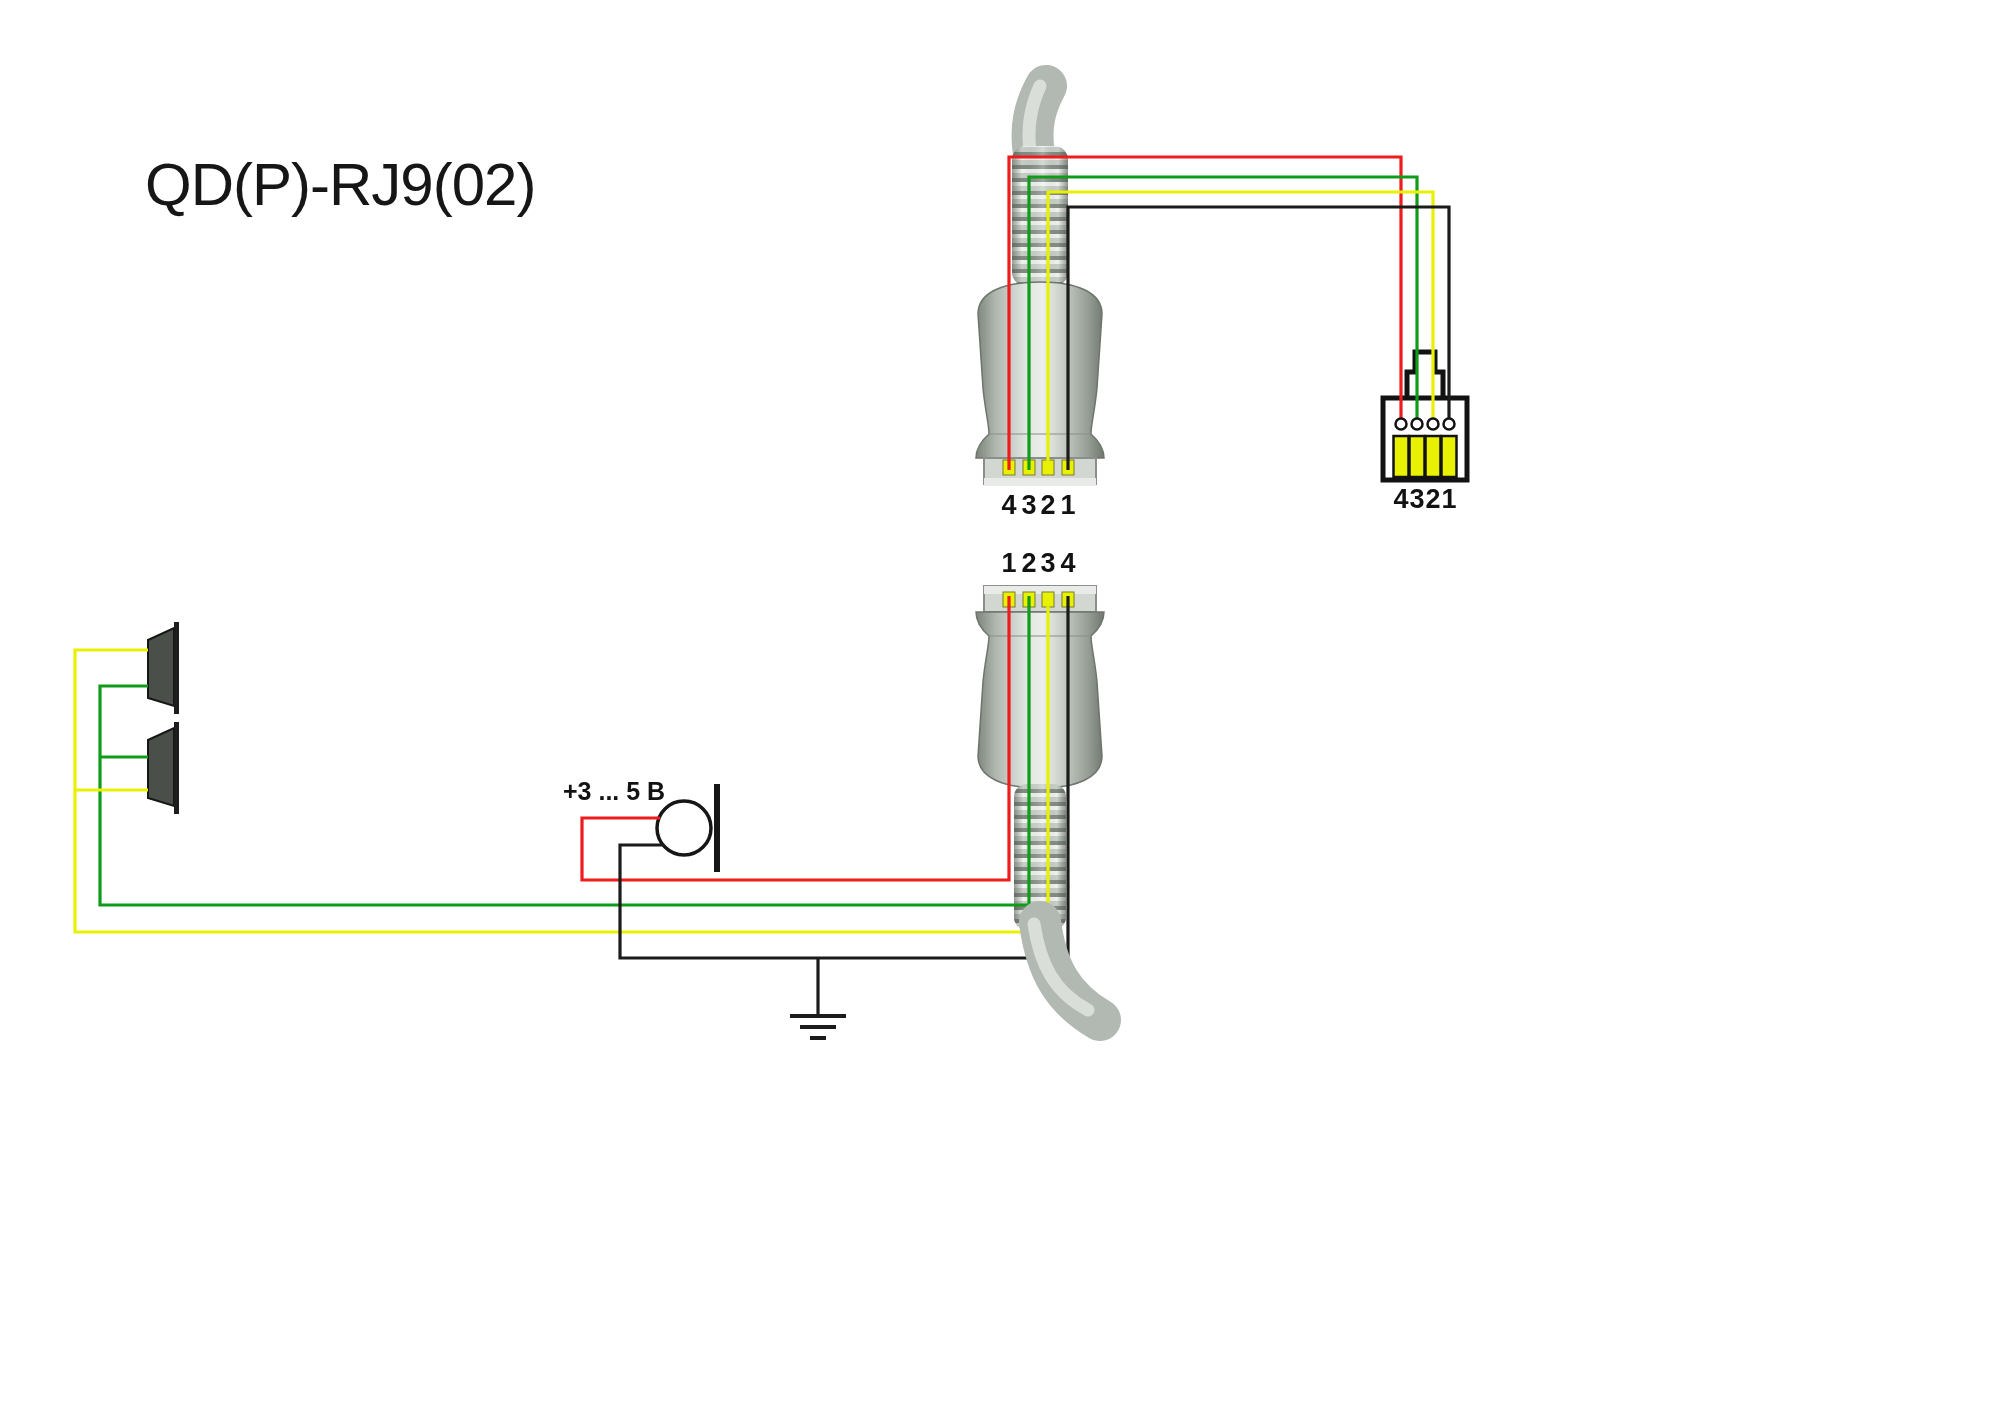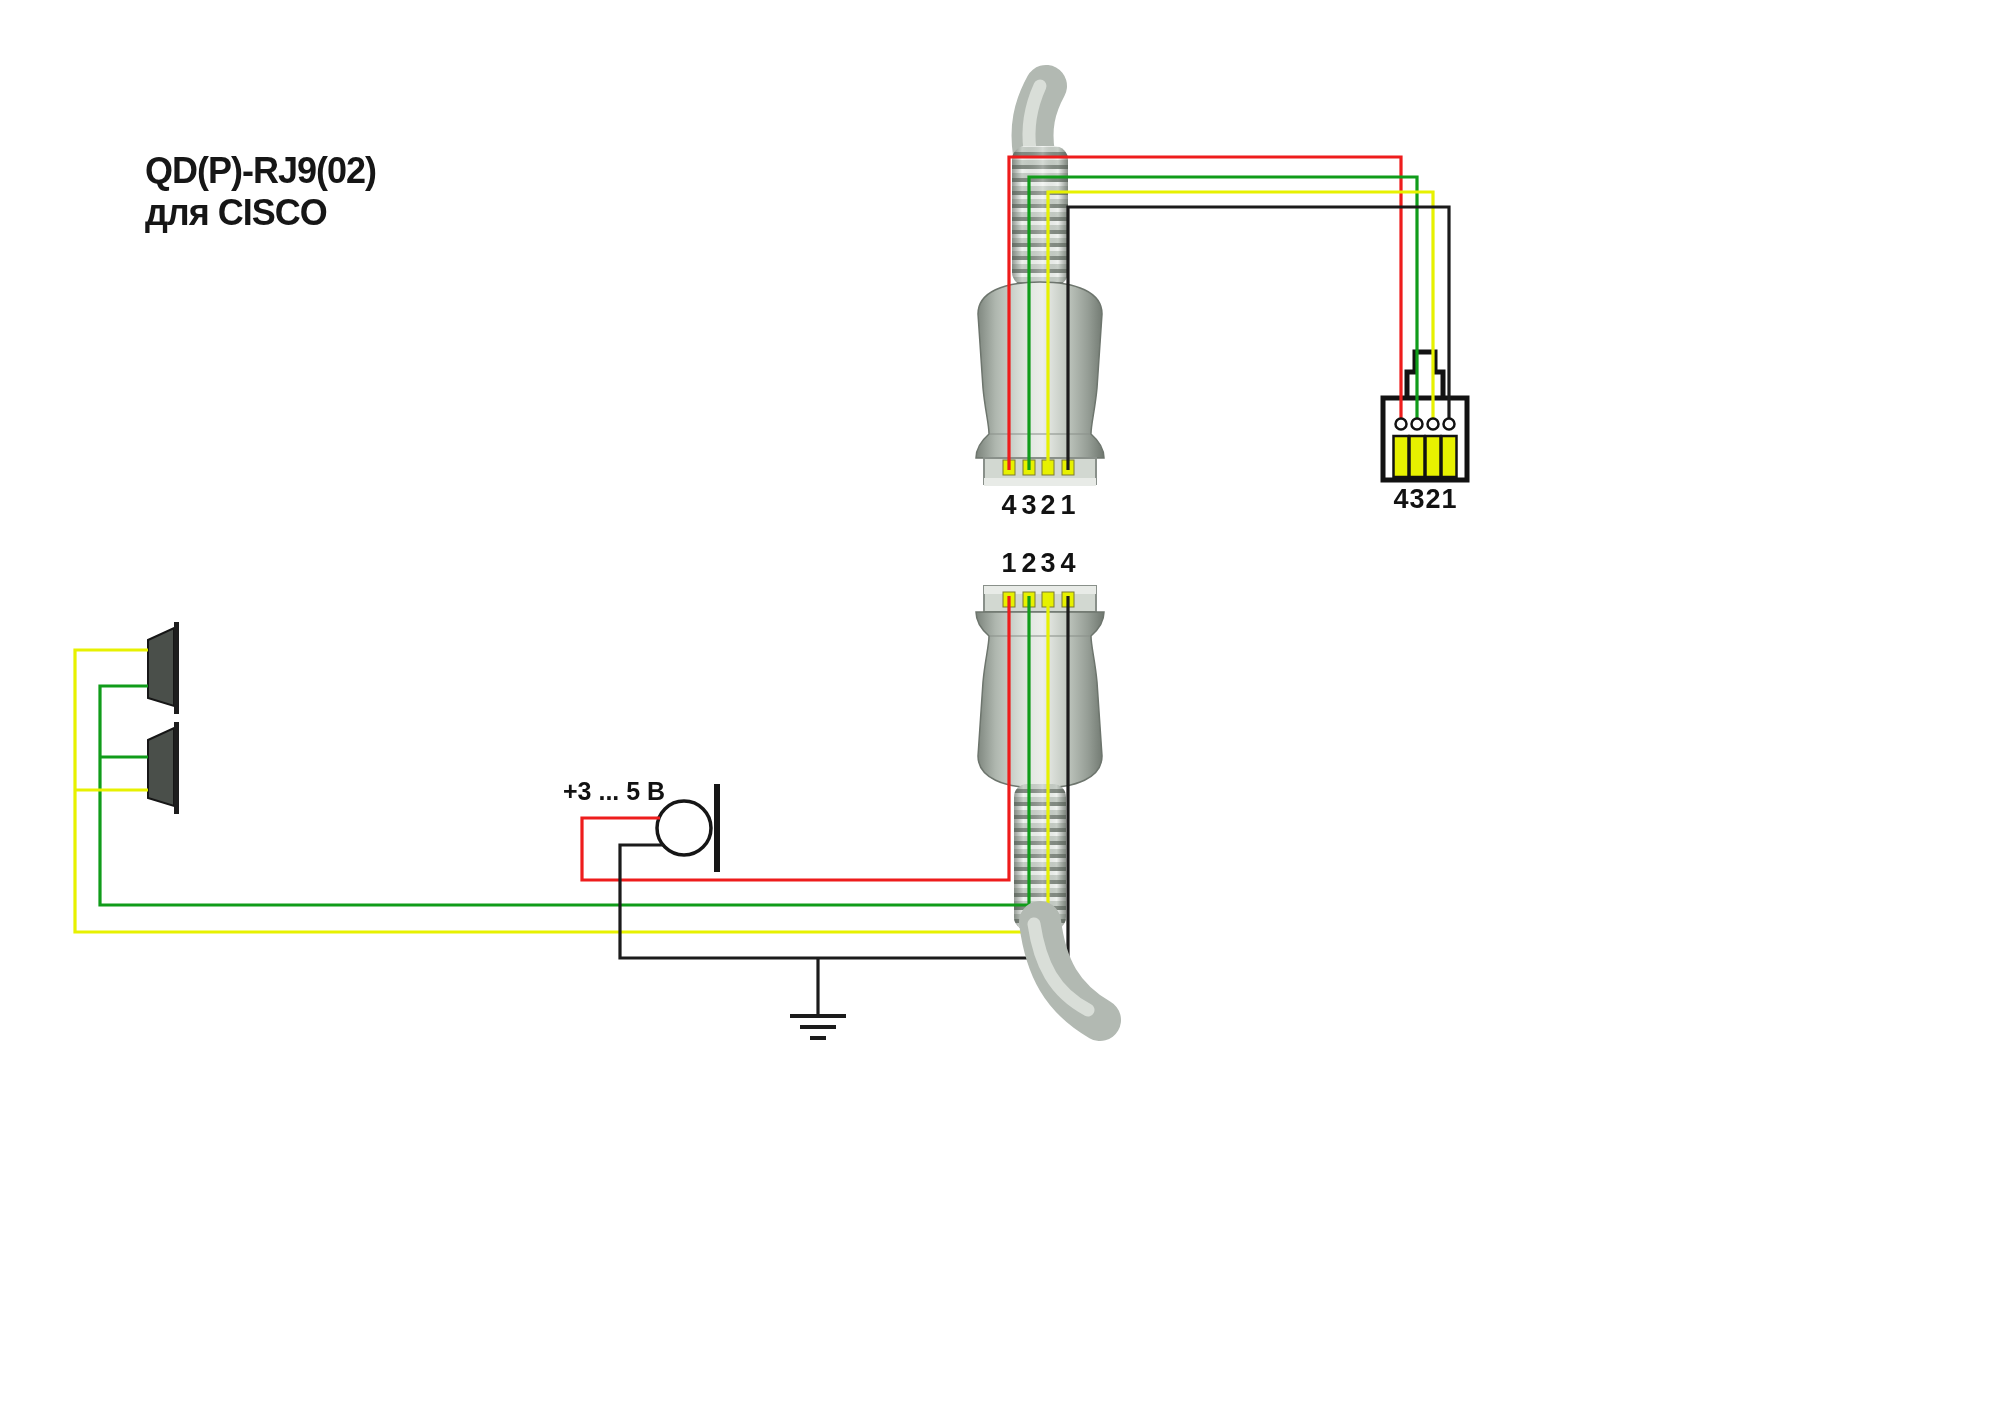--- a/index.html
+++ b/index.html
@@ -10,22 +10,22 @@
     background: #ffffff;
     overflow: hidden;
     font-family: "Liberation Sans", sans-serif;
   }
   .diagram-svg { position: absolute; left: 0; top: 0; }
   .title-block {
     position: absolute;
     left: 145px;
     top: 150px;
     color: #161616;
-    font-weight: 700;
-    font-size: 36px;
+    font-weight: 400;
+    font-size: 60px;
     line-height: 1.18;
     letter-spacing: -1px;
     white-space: nowrap;
   }
   .pin-label {
     font-family: "Liberation Sans", sans-serif;
     font-size: 27px;
     font-weight: 700;
     fill: #121212;
     text-anchor: middle;
@@ -178,16 +178,15 @@
       <text class="pin-label" x="1029" y="572">2</text>
       <text class="pin-label" x="1048" y="572">3</text>
       <text class="pin-label" x="1068" y="572">4</text>
     </g>
 
     <text class="mic-label" x="563" y="800">+3 ... 5 В</text>
   </svg>
 
   <div class="title-block">
     <div>QD(P)-RJ9(02)</div>
-    <div>для CISCO</div>
   </div>
 
 </div>
 
 </body></html>

